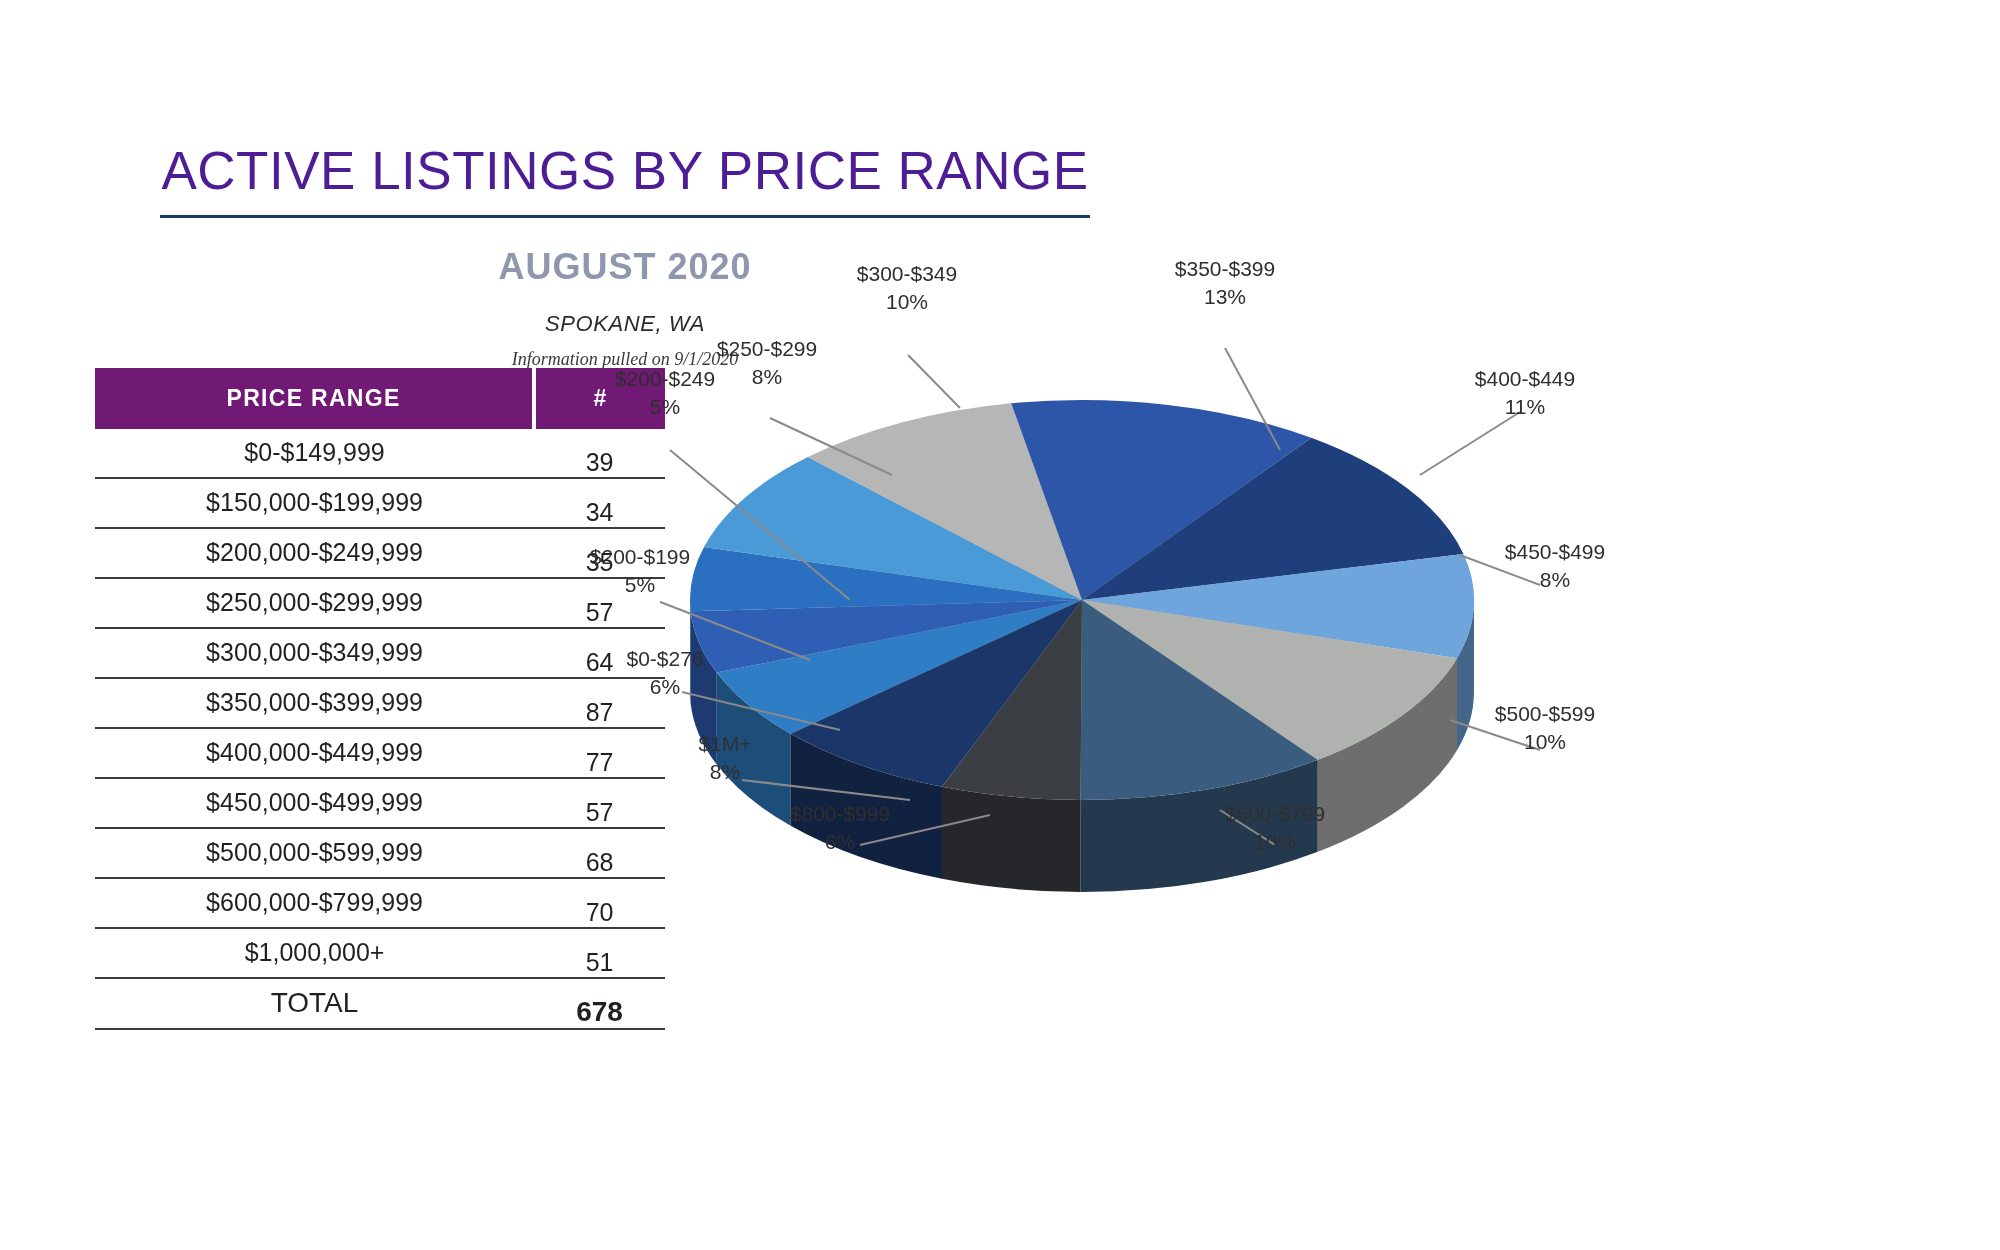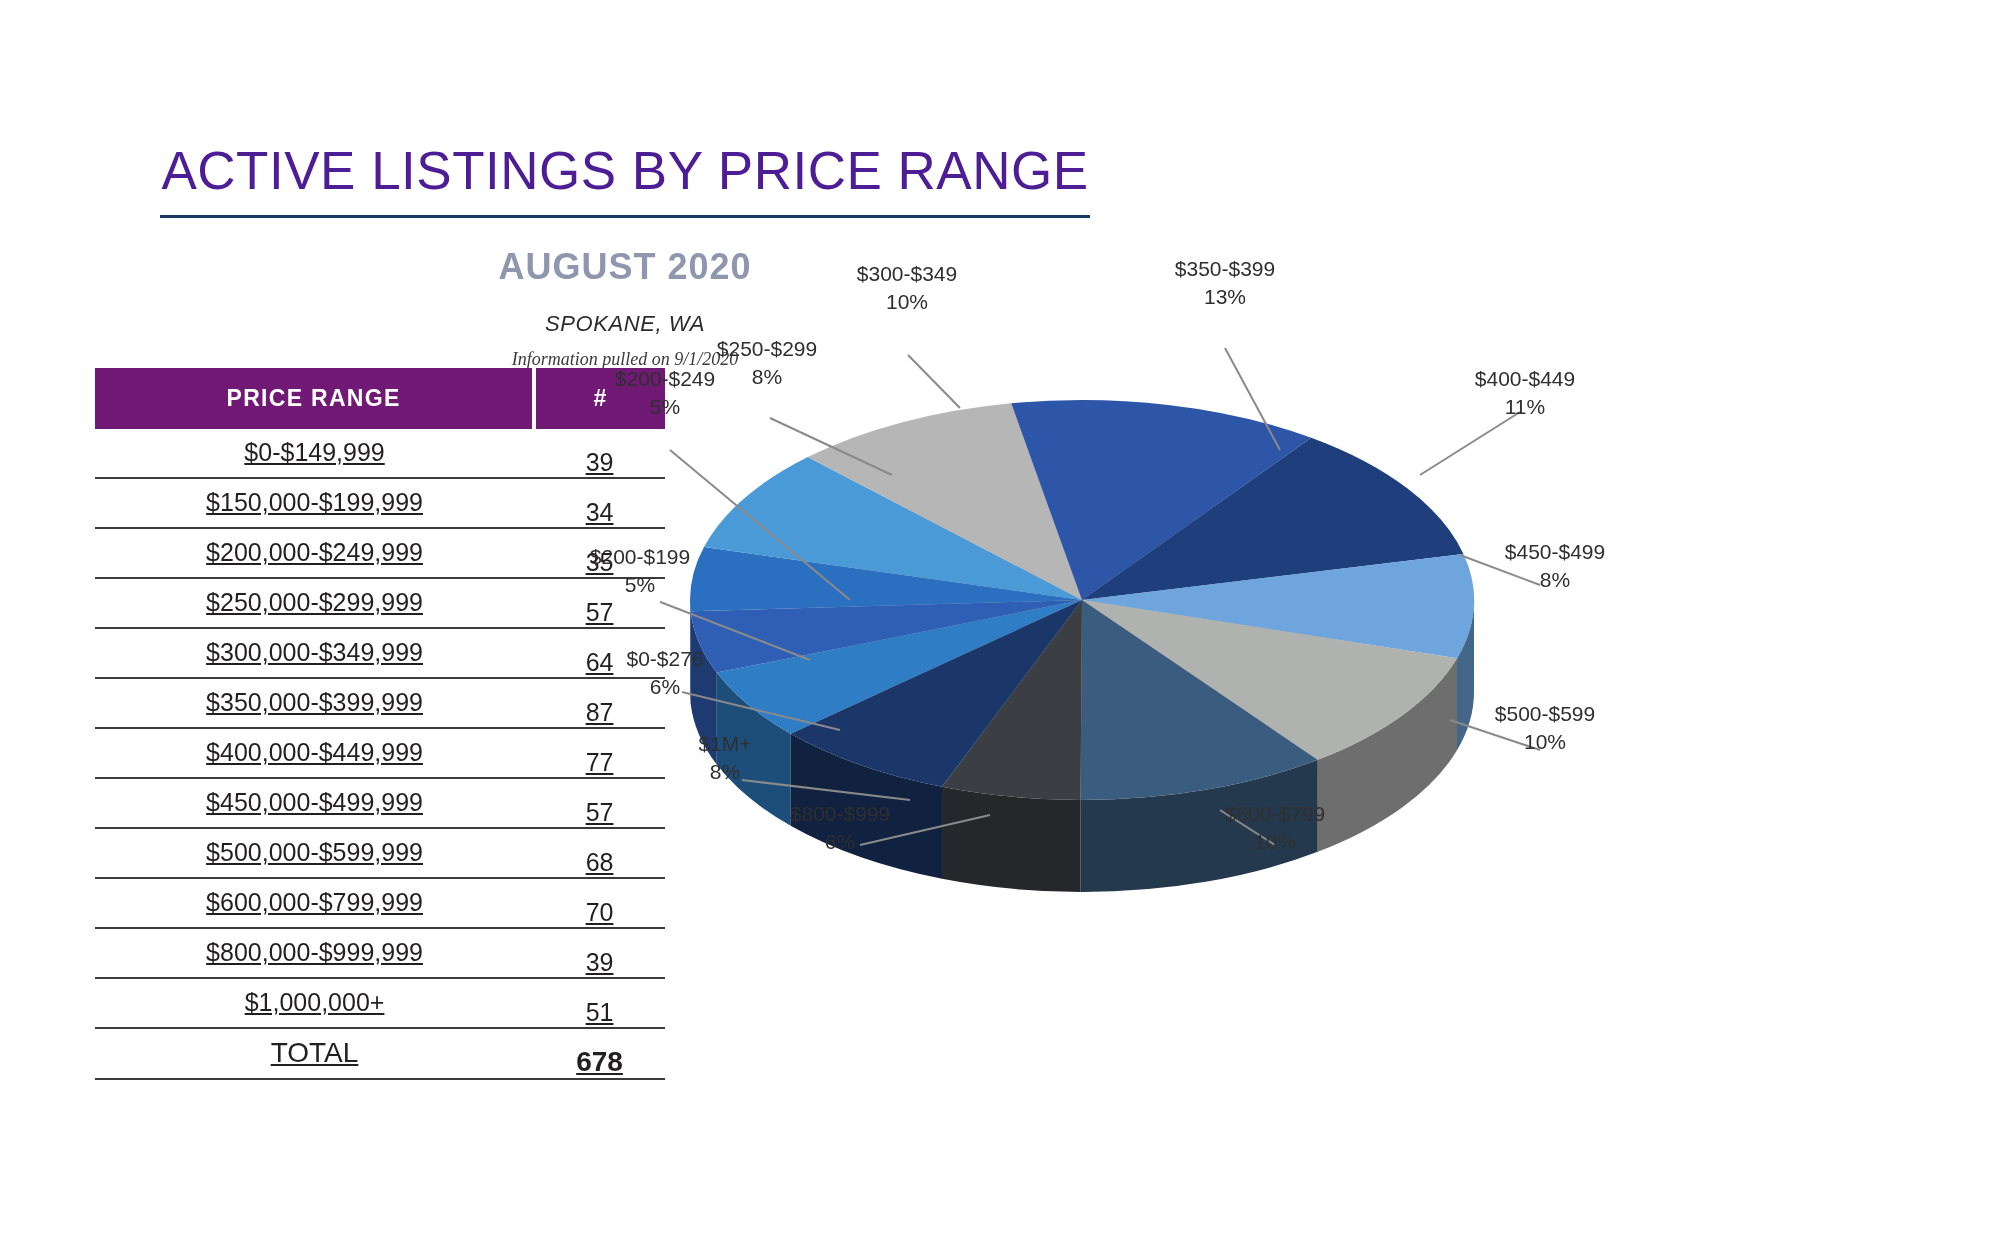--- a/index.html
+++ b/index.html
@@ -18,21 +18,21 @@
           color:#3a3a3a;margin-top:12px;}
 
   
   #table-wrap{position:absolute;left:95px;top:368px;width:570px;}
   table{border-collapse:collapse;width:100%;}
   thead th{background:#701a75;color:#ffffff;font-size:23px;font-weight:700;
            letter-spacing:1.3px;padding:17px 0;}
   thead th.col-range{width:440px;}
   thead th.col-num{width:130px;border-left:4px solid #ffffff;}
   tbody td{font-size:25px;font-weight:400;color:#231f20;border-bottom:2.5px solid #3b3b3b;
-           padding:8px 0 9px 0;height:31px;text-decoration:underline;}
+           padding:8px 0 9px 0;height:31px;}
   tbody td.range{text-align:center;}
   tbody td.num{text-align:center;vertical-align:bottom;font-size:25px;padding-bottom:0;}
   tbody tr:first-child td{border-top:none;}
   tbody tr.total td{font-size:28px;font-weight:700;border-bottom:2.5px solid #3b3b3b;}
   tbody tr.total td.range{font-weight:400;font-size:28px;}
 
   
   #chart{position:absolute;left:660px;top:300px;width:1340px;height:900px;}
   #chart svg{display:block;}
   .lbl{position:absolute;font-size:21px;color:#2f2f2f;line-height:1.35;white-space:nowrap;}
@@ -93,24 +93,20 @@
           <td class="range">$450,000-$499,999</td>
           <td class="num">57</td>
         </tr>
         <tr>
           <td class="range">$500,000-$599,999</td>
           <td class="num">68</td>
         </tr>
         <tr>
           <td class="range">$600,000-$799,999</td>
           <td class="num">70</td>
-        </tr>
-        <tr>
-          <td class="range">$800,000-$999,999</td>
-          <td class="num">39</td>
         </tr>
         <tr>
           <td class="range">$1,000,000+</td>
           <td class="num">51</td>
         </tr>
         <tr class="total">
           <td class="range">TOTAL</td>
           <td class="num">678</td>
         </tr>
       </tbody>

